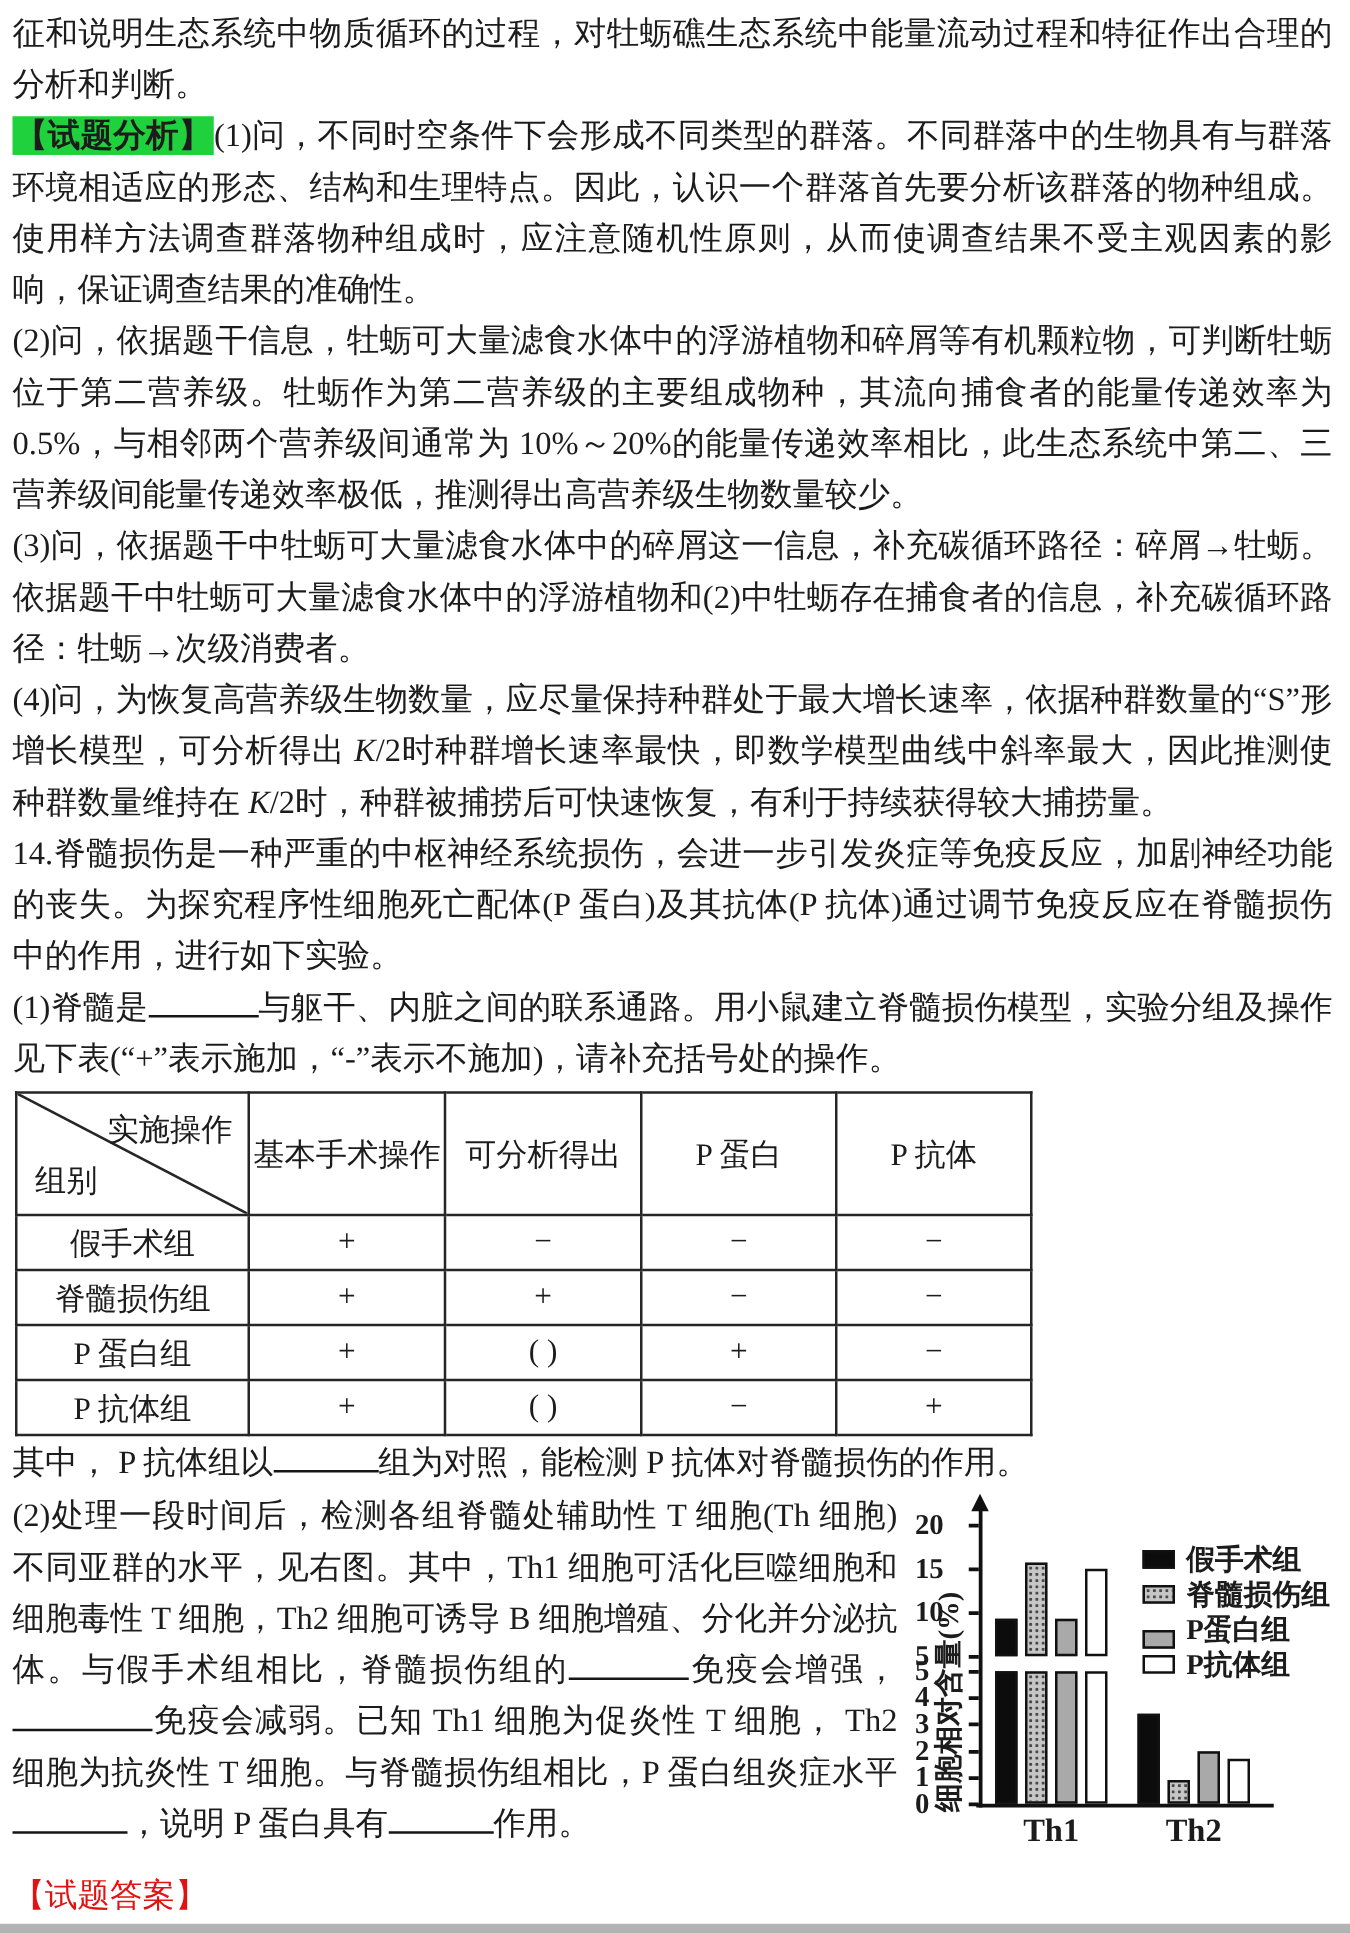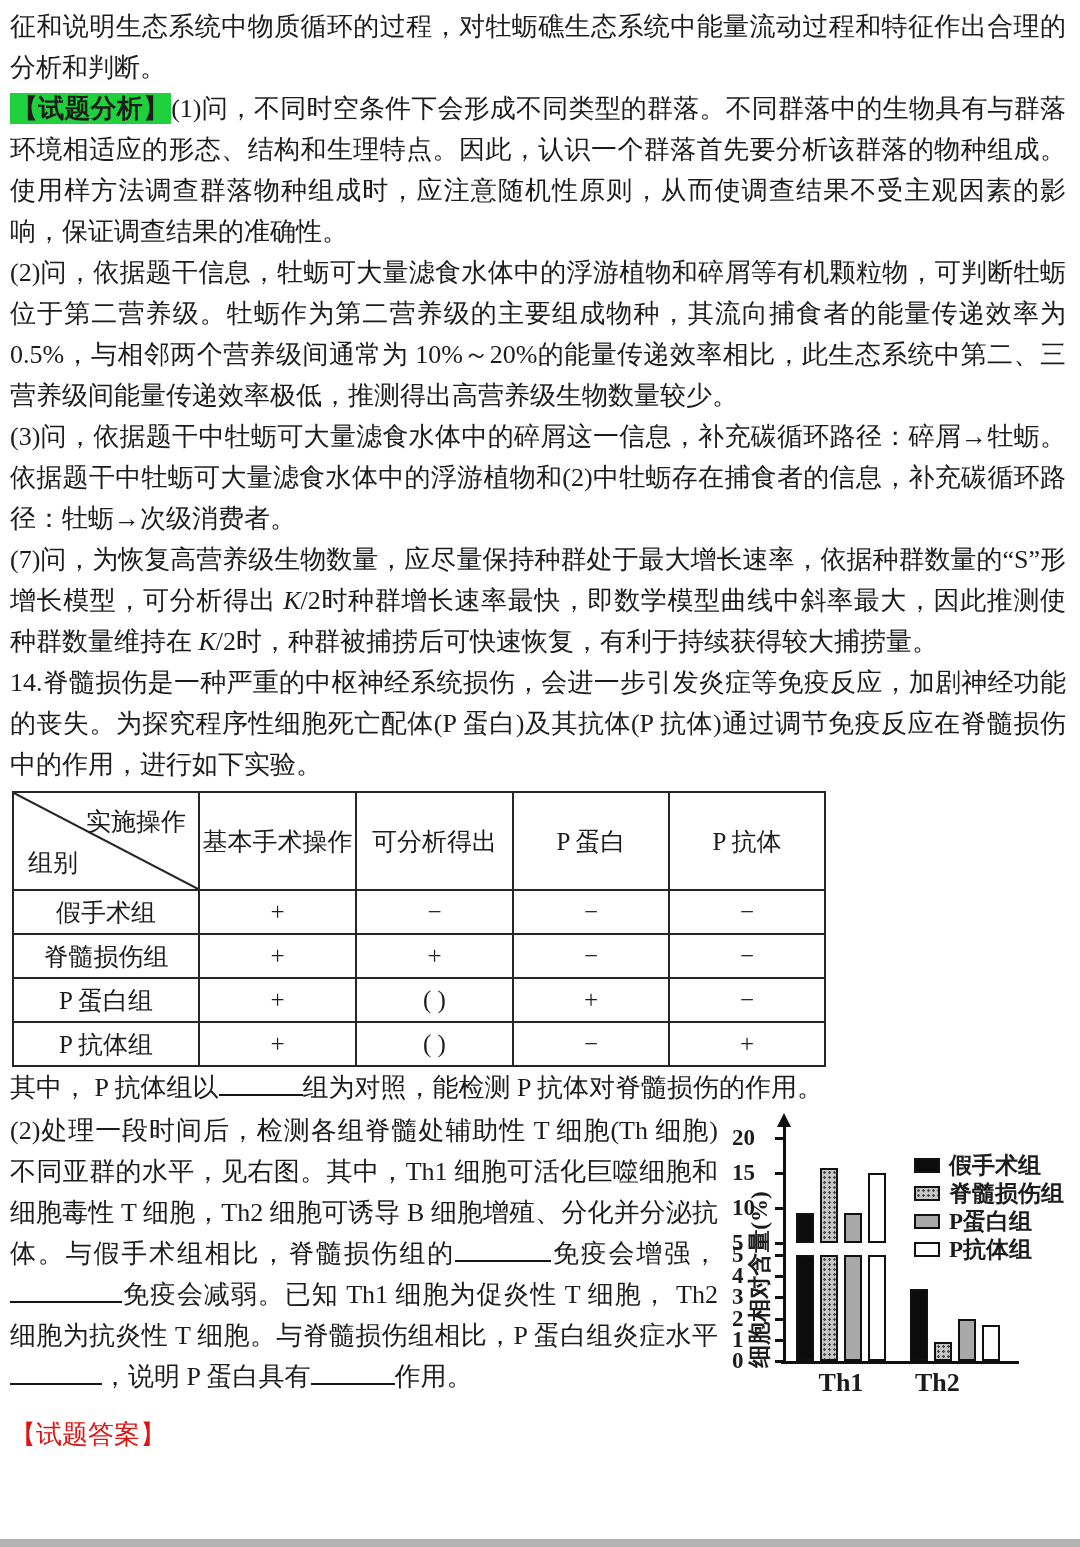--- a/index.html
+++ b/index.html
@@ -56,24 +56,25 @@
 <div class="page">
 
   <p class="t">征和说明生态系统中物质循环的过程，对牡蛎礁生态系统中能量流动过程和特征作出合理的分析和判断。</p>
 
   <p class="t"><span class="hl">【试题分析】</span><span>(1)问，不同时空条件下会形成不同类型的群落。不同群落中的生物具有与群落环境相适应的形态、结构和生理特点。因此，认识一个群落首先要分析该群落的物种组成。使用样方法调查群落物种组成时，应注意随机性原则，从而使调查结果不受主观因素的影响，保证调查结果的准确性。</span></p>
 
   <p class="t">(2)问，依据题干信息，牡蛎可大量滤食水体中的浮游植物和碎屑等有机颗粒物，可判断牡蛎位于第二营养级。牡蛎作为第二营养级的主要组成物种，其流向捕食者的能量传递效率为 0.5%，与相邻两个营养级间通常为 10%～20%的能量传递效率相比，此生态系统中第二、三营养级间能量传递效率极低，推测得出高营养级生物数量较少。</p>
 
   <p class="t">(3)问，依据题干中牡蛎可大量滤食水体中的碎屑这一信息，补充碳循环路径：碎屑→牡蛎。依据题干中牡蛎可大量滤食水体中的浮游植物和(2)中牡蛎存在捕食者的信息，补充碳循环路径：牡蛎→次级消费者。</p>
 
-  <p class="t"><span>(7)问，为恢复高营养级生物数量，应尽量保持种群处于最大增长速率，依据种群数量的“S”形增长模型，可分析得出 </span><i class="kvar">K</i><span>/2时种群增长速率最快，即数学模型曲线中斜率最大，因此推测使种群数量维持在 </span><i class="kvar">K</i><span>/2时，种群被捕捞后可快速恢复，有利于持续获得较大捕捞量。</span></p>
+  <p class="t"><span>(4)问，为恢复高营养级生物数量，应尽量保持种群处于最大增长速率，依据种群数量的“S”形增长模型，可分析得出 </span><i class="kvar">K</i><span>/2时种群增长速率最快，即数学模型曲线中斜率最大，因此推测使种群数量维持在 </span><i class="kvar">K</i><span>/2时，种群被捕捞后可快速恢复，有利于持续获得较大捕捞量。</span></p>
 
   <p class="t">14.脊髓损伤是一种严重的中枢神经系统损伤，会进一步引发炎症等免疫反应，加剧神经功能的丧失。为探究程序性细胞死亡配体(P 蛋白)及其抗体(P 抗体)通过调节免疫反应在脊髓损伤中的作用，进行如下实验。</p>
 
+  <p class="t"><span>(1)脊髓是</span><span class="blank b88"></span><span>与躯干、内脏之间的联系通路。用小鼠建立脊髓损伤模型，实验分组及操作见下表(“+”表示施加，“-”表示不施加)，请补充括号处的操作。</span></p>
 
   <table class="grid">
     <colgroup>
         <col style="width:186px">
         <col style="width:157px">
         <col style="width:157px">
         <col style="width:156px">
         <col style="width:156px">
       </colgroup>
     <tbody>
@@ -158,30 +159,30 @@
         <div class="bar fill-stipple" style="left: 96px; top: 143px; width: 18px; height: 106px;"></div>
         <div class="bar fill-stipple" style="left: 96px; top: 56.1px; width: 18px; height: 74.9px;"></div>
         <div class="bar fill-stipple" style="left: 210px; top: 229.92px; width: 18px; height: 19.08px;"></div>
         <div class="bar fill-gray" style="left: 120px; top: 143px; width: 18px; height: 106px;"></div>
         <div class="bar fill-gray" style="left: 120px; top: 100.9px; width: 18px; height: 30.1px;"></div>
         <div class="bar fill-gray" style="left: 234px; top: 206.6px; width: 18px; height: 42.4px;"></div>
         <div class="bar fill-white" style="left: 144px; top: 143px; width: 18px; height: 106px;"></div>
         <div class="bar fill-white" style="left: 144px; top: 61px; width: 18px; height: 70px;"></div>
         <div class="bar fill-white" style="left: 258px; top: 212.96px; width: 18px; height: 36.04px;"></div>
         <div class="cat-label" style="left: 77px; top: 256px; width: 80px; text-align: center;">Th1</div>
-        <div class="cat-label" style="left: 191px; top: 256px; width: 80px; ">Th2</div>
+        <div class="cat-label" style="left: 191px; top: 256px; width: 80px; text-align: center;">Th2</div>
         <div class="legend-item" style="left: 190px; top: 38px;">
           <div class="legend-swatch fill-black"></div>
           <div class="legend-label">假手术组</div>
         </div>
         <div class="legend-item" style="left: 190px; top: 66px;">
           <div class="legend-swatch fill-stipple"></div>
           <div class="legend-label">脊髓损伤组</div>
         </div>
-        <div class="legend-item" style="left: 190px; top: 94px;">
+        <div class="legend-item" style="left: 190px; top: 94px; align-items: flex-end;">
           <div class="legend-swatch fill-gray"></div>
           <div class="legend-label">P蛋白组</div>
         </div>
         <div class="legend-item" style="left: 190px; top: 122px;">
           <div class="legend-swatch fill-white"></div>
           <div class="legend-label">P抗体组</div>
         </div>
       </div>
   </div>
 

